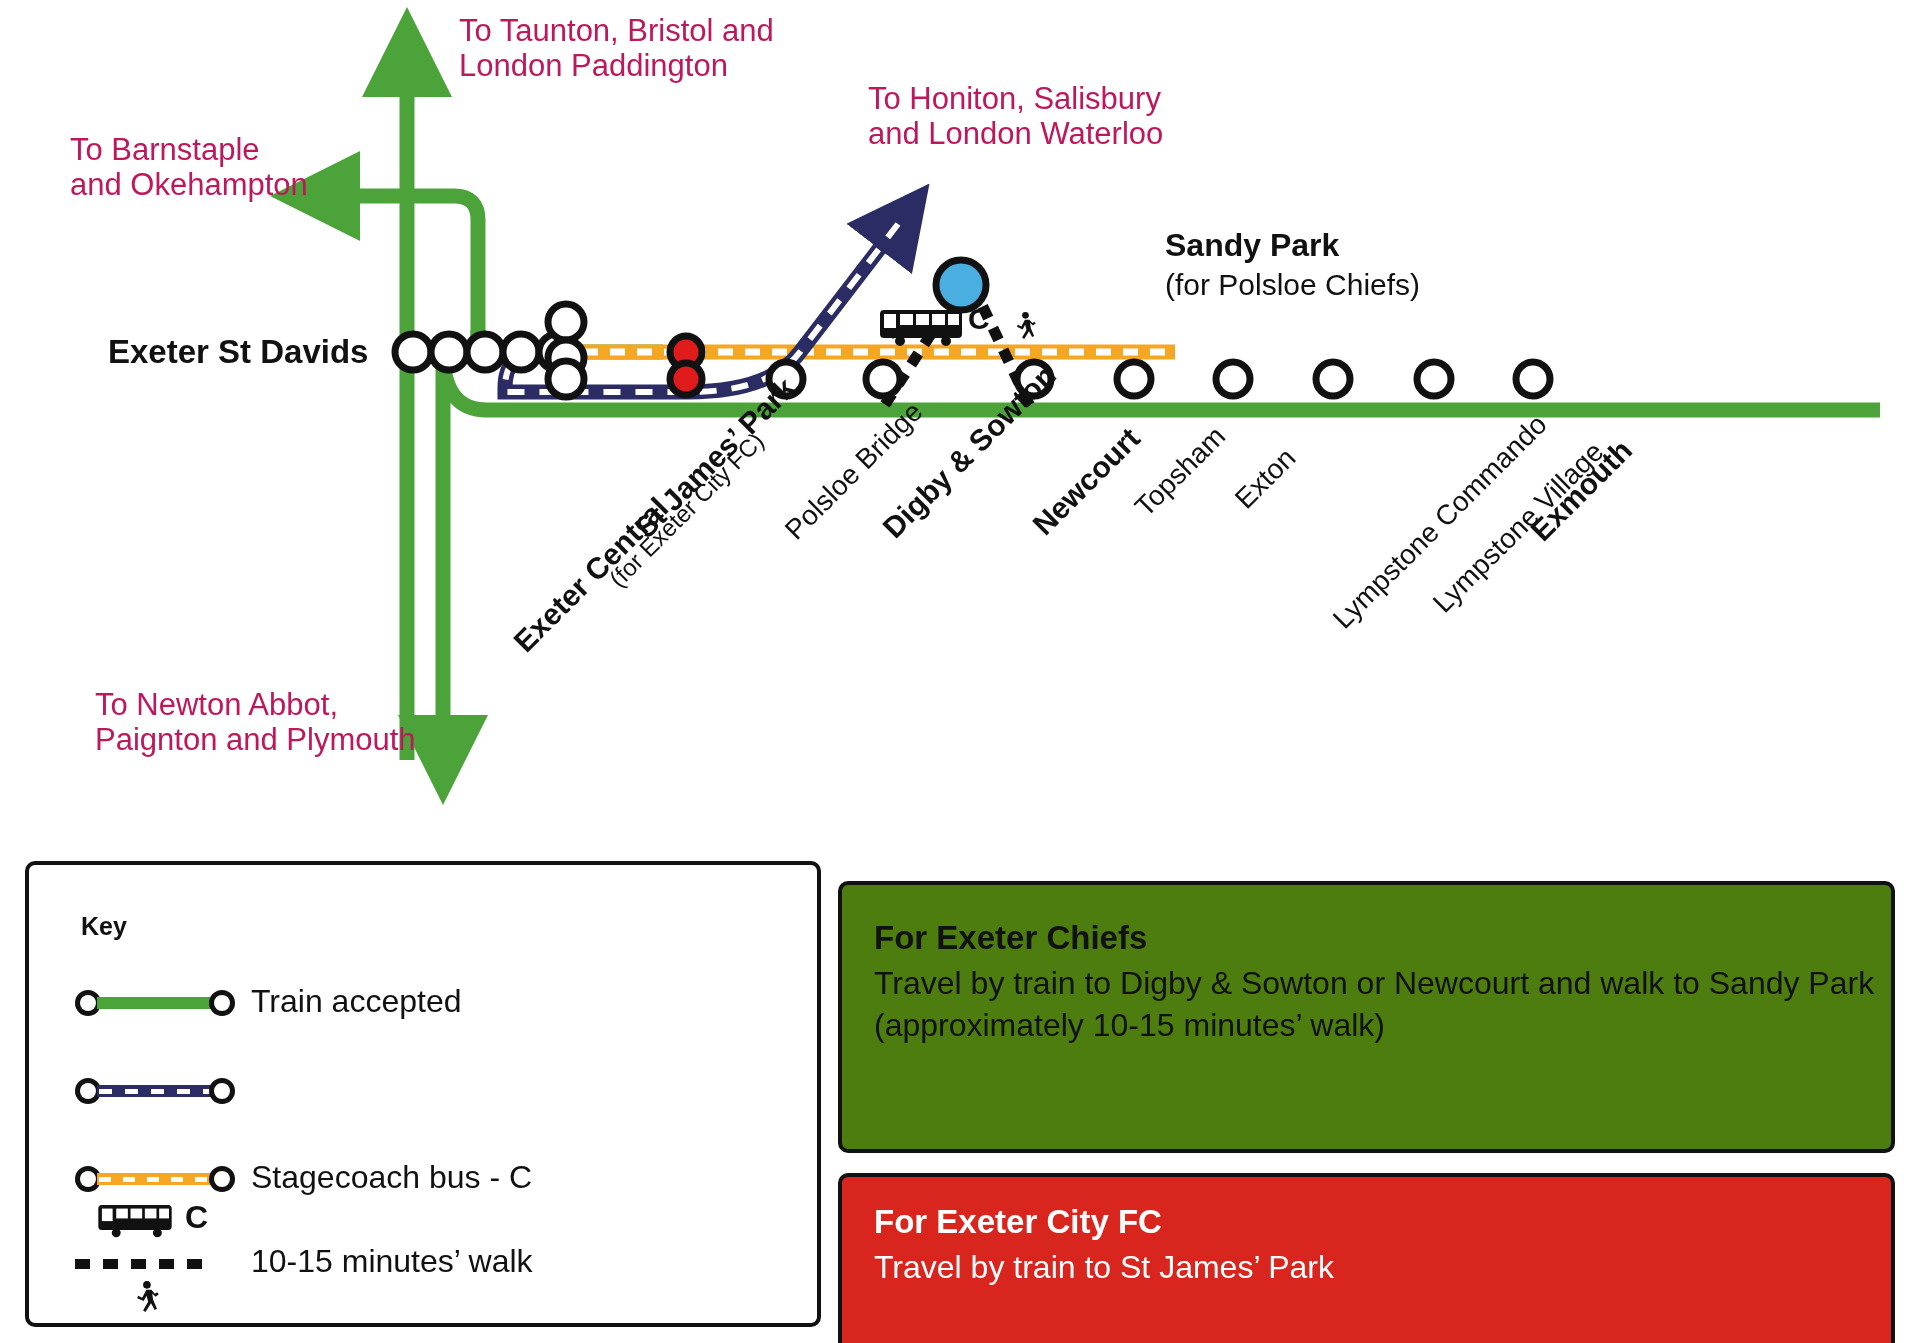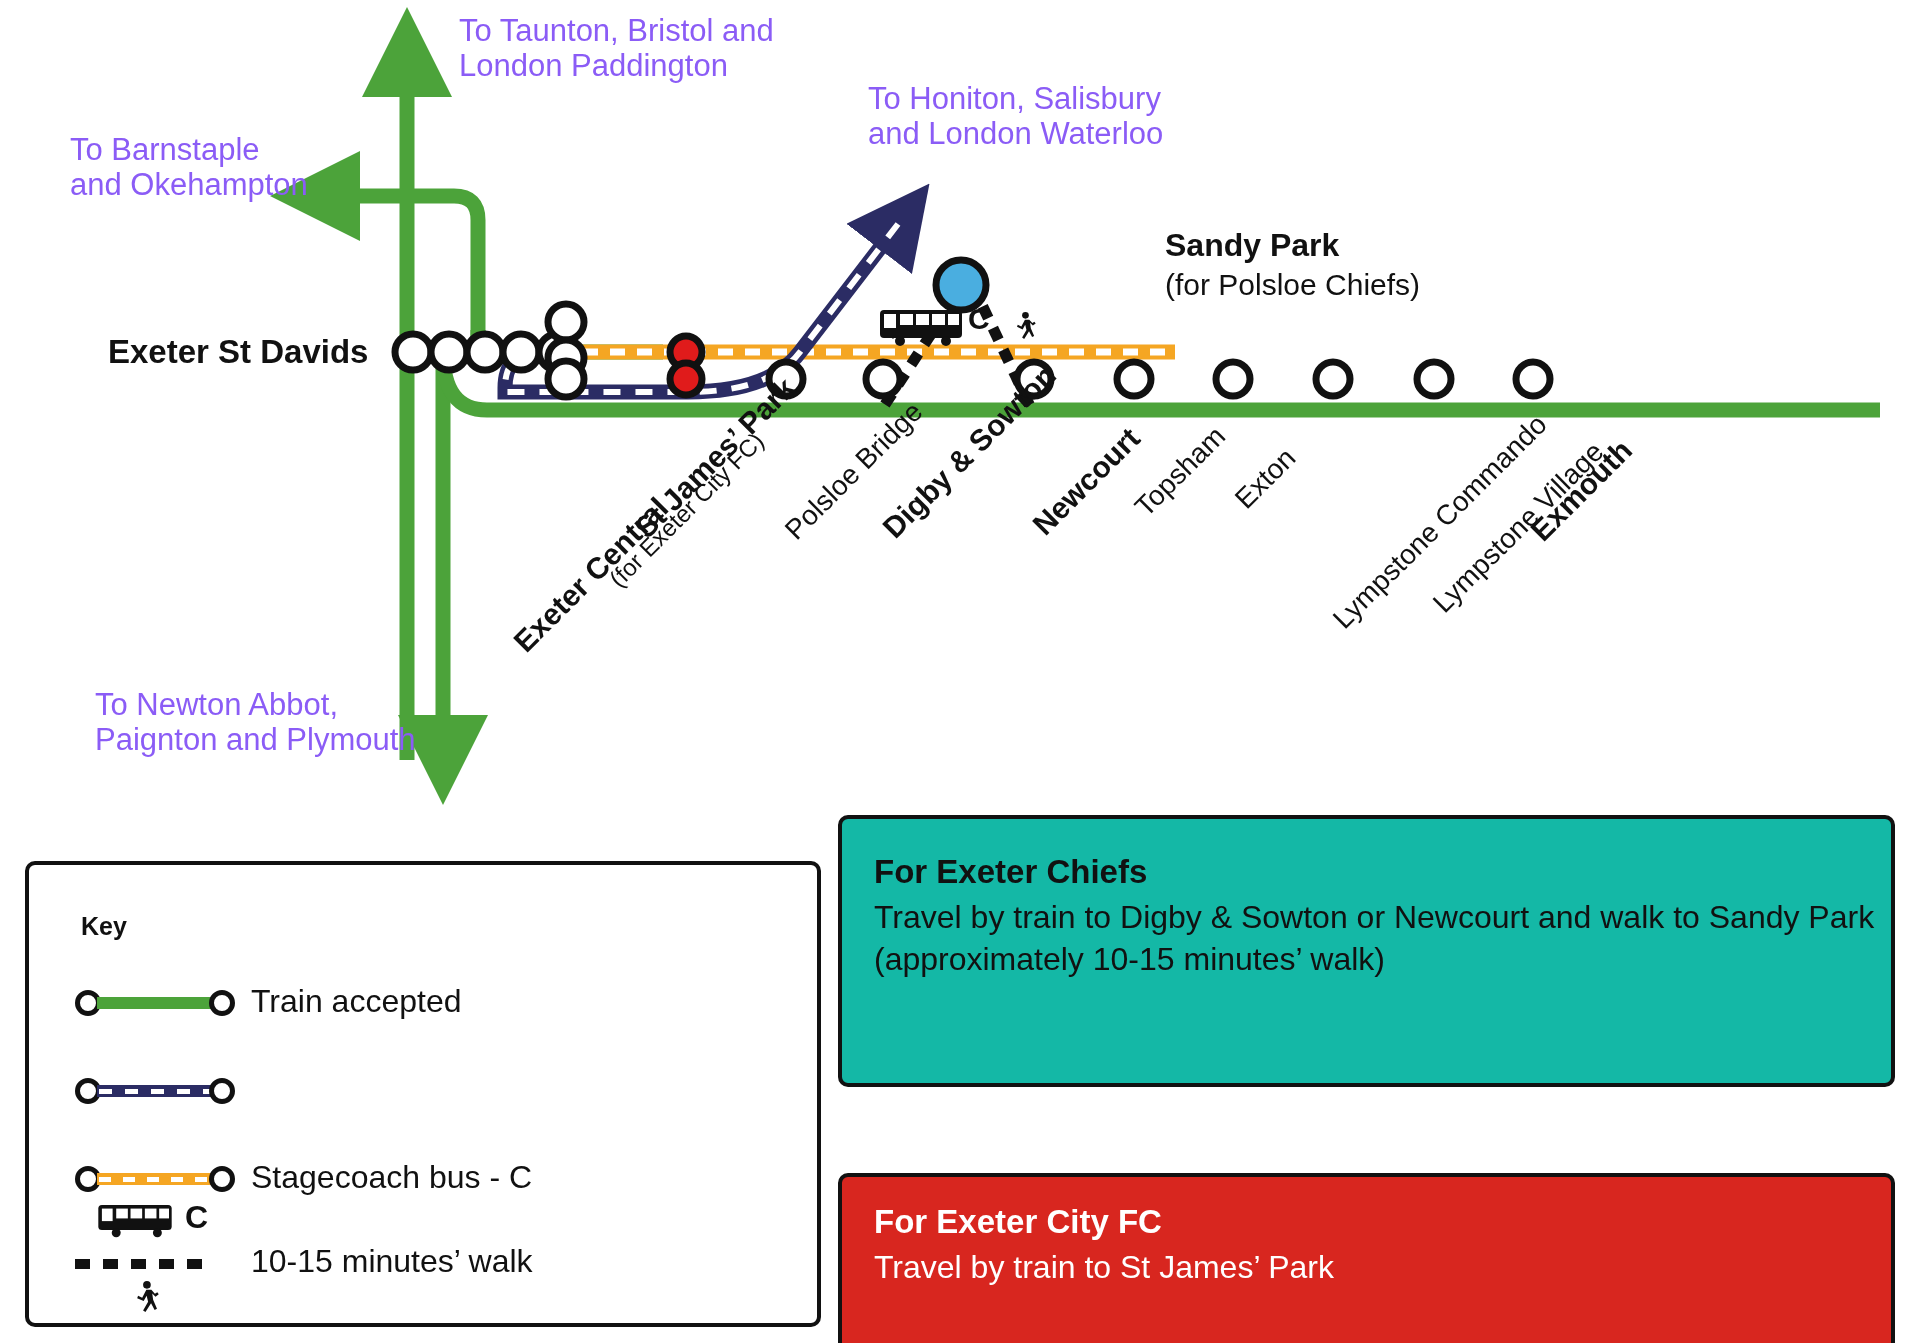--- a/index.html
+++ b/index.html
@@ -4,31 +4,31 @@
 <style>
   html,body{margin:0;padding:0;background:#ffffff;}
   body{width:1920px;height:1343px;position:relative;
        font-family:"Liberation Sans","DejaVu Sans",sans-serif;
        color:#111111;overflow:hidden;}
   #map-root{position:absolute;left:0;top:0;width:1920px;height:1343px;}
   svg.layer{position:absolute;left:0;top:0;width:1920px;height:1343px;overflow:visible;}
 
   
   .lbl{position:absolute;white-space:pre;line-height:1.12;}
-  .dest{font-size:31px;font-weight:400;color:#8b5cf6;}
+  .dest{font-size:31px;font-weight:400;color:#be185d;}
   .sta-major{font-size:30px;font-weight:700;color:#111;}
   .sta-minor{font-size:28px;font-weight:400;color:#111;}
   .sta-sub{font-size:24px;font-weight:400;color:#111;}
   .rot{transform-origin:0% 50%;transform:rotate(-45deg);}
   .buslabelC{font-size:30px;font-weight:700;color:#111;}
 
   
   .panel{position:absolute;box-sizing:border-box;border:4px solid #111;border-radius:10px;}
   #key-panel{left:25px;top:861px;width:796px;height:466px;background:#fff;}
-  #chiefs-panel{left:838px;top:815px;width:1057px;height:272px;background:#14b8a6;}
+  #chiefs-panel{left:838px;top:881px;width:1057px;height:272px;background:#4d7c0f;}
   #city-panel{left:838px;top:1173px;width:1057px;height:186px;background:#d8261f;}
   .panel-h{font-size:33px;font-weight:700;}
   .panel-b{font-size:32px;font-weight:400;line-height:1.30;}
   #key-title{position:absolute;left:52px;top:47px;font-size:25px;font-weight:700;}
   .key-row{position:absolute;left:46px;}
   .key-text{position:absolute;font-size:32px;white-space:nowrap;}
   .keyline{position:absolute;height:12px;}
   .keydot{position:absolute;width:26px;height:26px;border-radius:50%;
           background:#fff;border:5px solid #111;box-sizing:border-box;}
   .chiefs-txt{position:absolute;left:32px;color:#111;}

